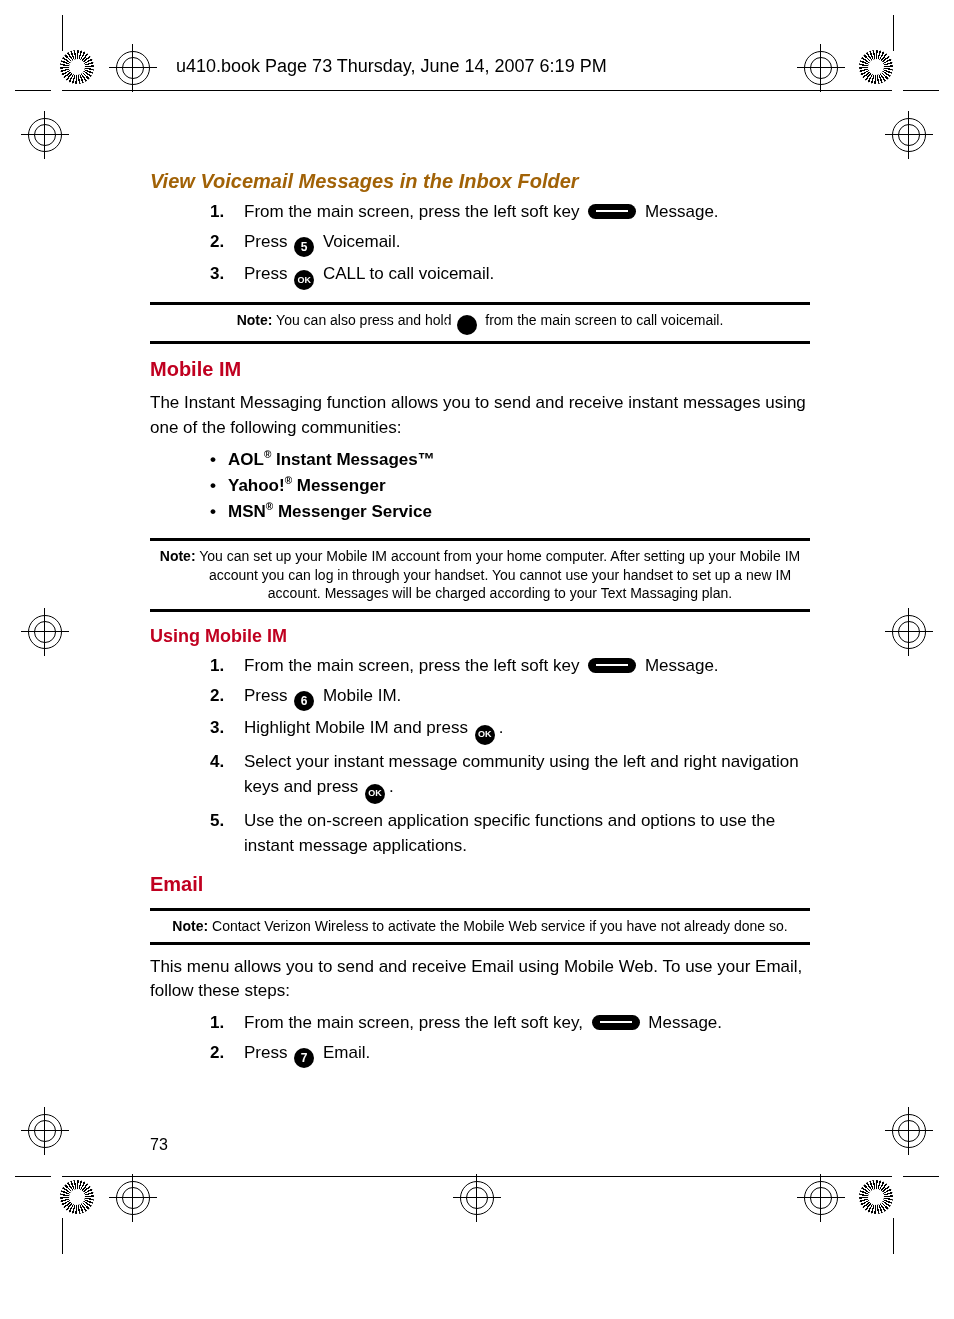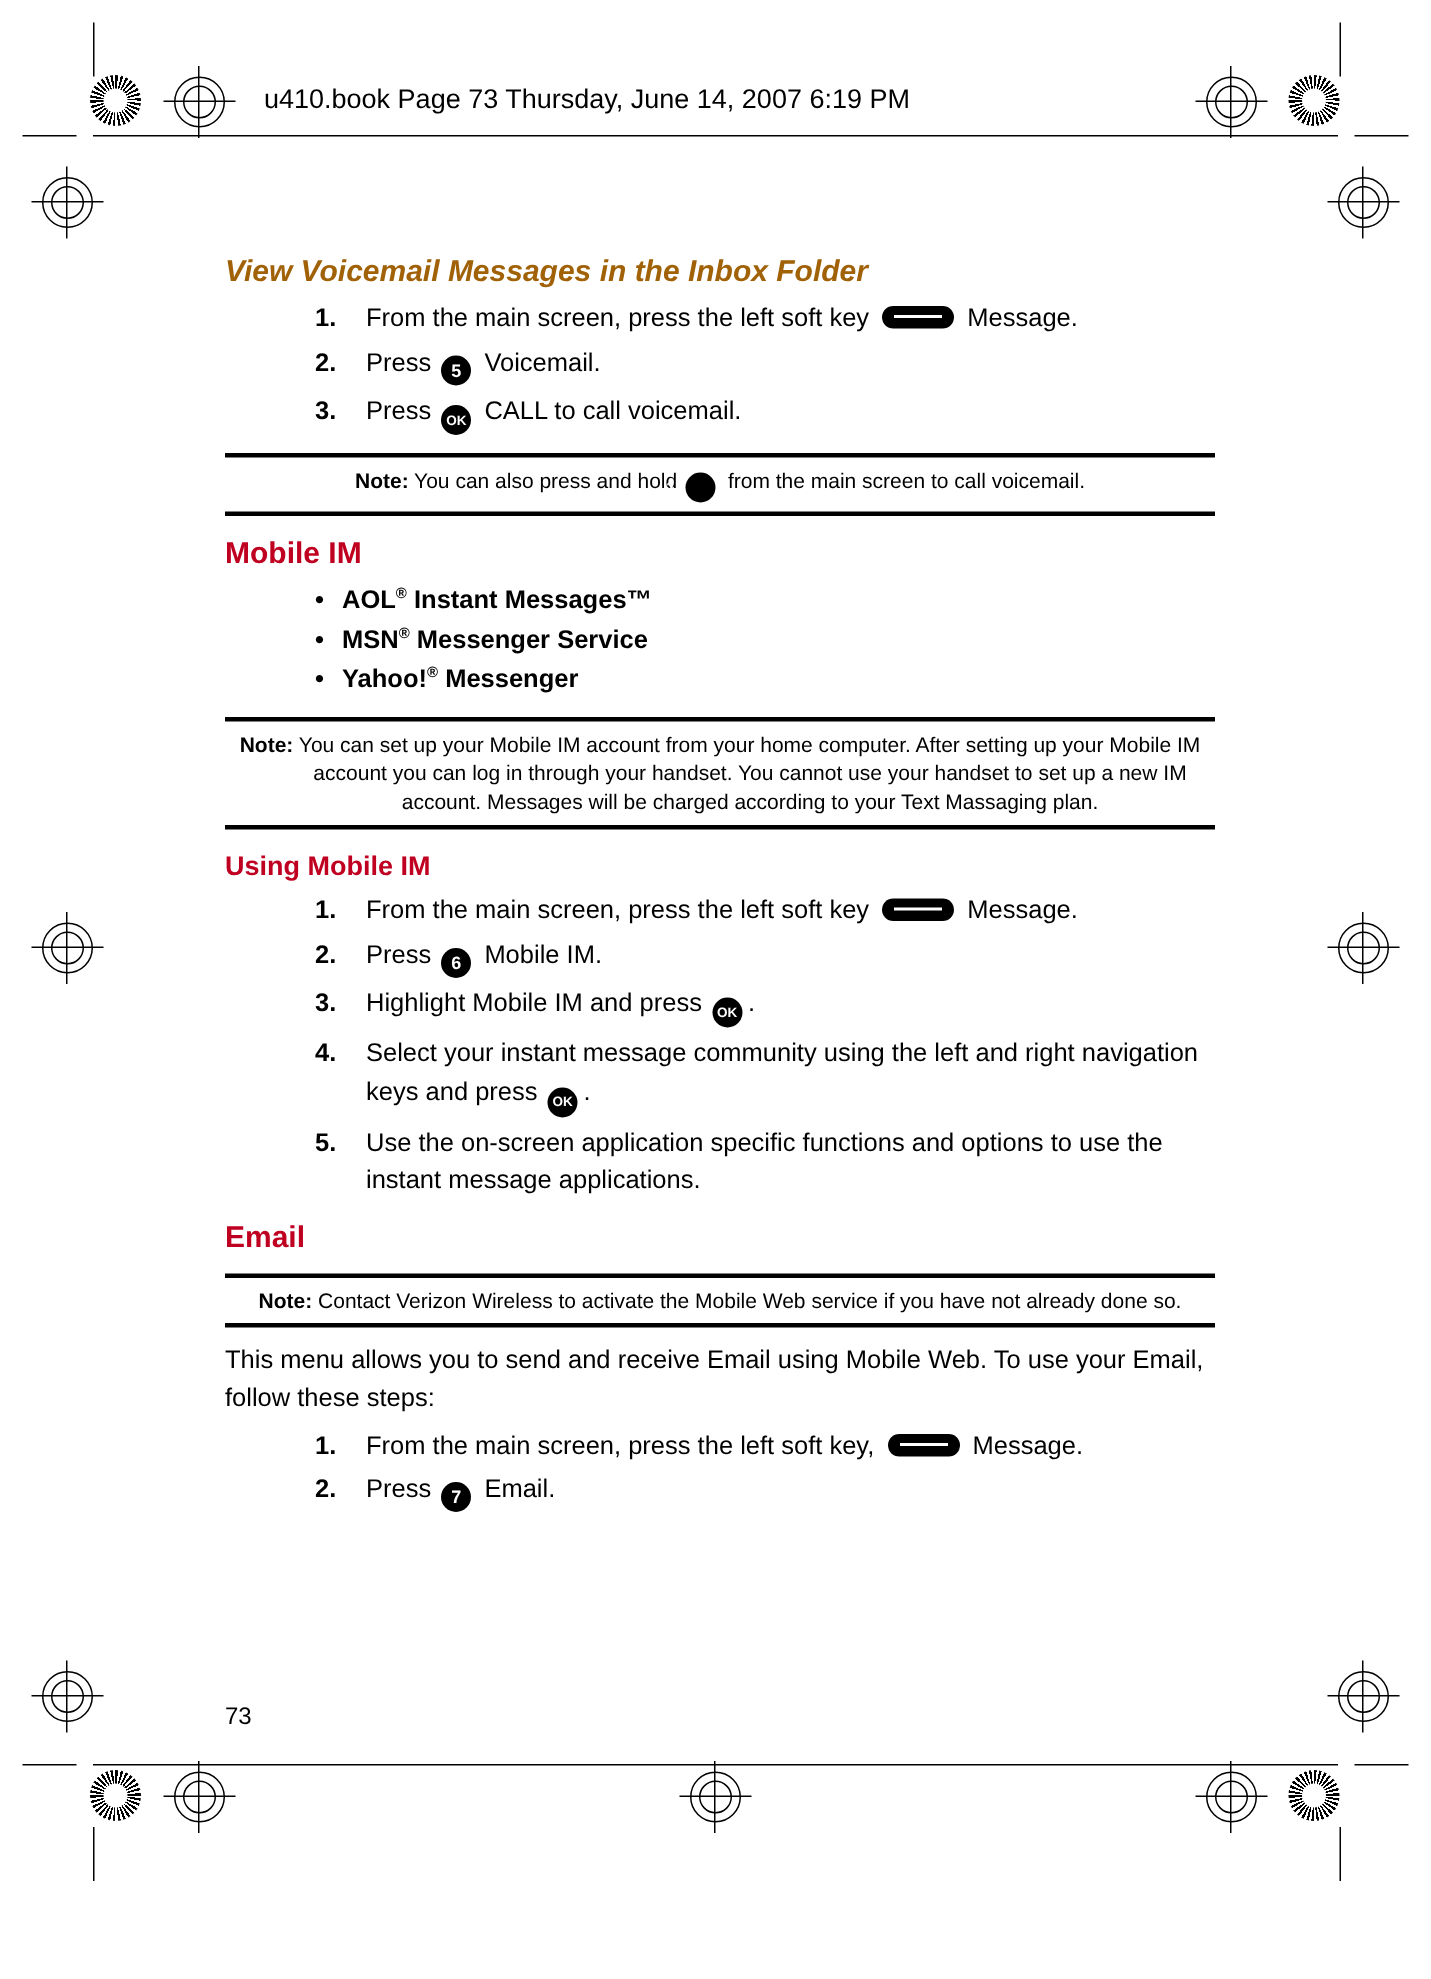--- a/index.html
+++ b/index.html
@@ -278,24 +278,25 @@
 
   <div class="note-wrap">
     <div class="note-bar"></div>
     <div class="note-txt">
       <span class="nlabel">Note:</span><span> You can also press and hold </span> <span class="keycircle">1</span> <span> from the main screen to call voicemail.</span>
     </div>
     <div class="note-bar" style="margin-top:6px;"></div>
   </div>
 
   <div class="h-red">Mobile IM</div>
+  <div class="body-p">The Instant Messaging function allows you to send and receive instant messages using one of the following communities:</div>
   <ul class="bullets">
     <li><span>AOL</span><span class="sup">®</span><span> Instant Messages™</span></li>
+    <li><span>Yahoo!</span><span class="sup">®</span><span> Messenger</span></li>
     <li><span>MSN</span><span class="sup">®</span><span> Messenger Service</span></li>
-    <li><span>Yahoo!</span><span class="sup">®</span><span> Messenger</span></li>
   </ul>
 
   <div class="note-wrap">
     <div class="note-bar"></div>
     <div class="note-txt">
       <span class="nlabel">Note:</span><span> You can set up your Mobile IM account from your home computer. After setting up your Mobile IM account you can log in through your handset. You cannot use your handset to set up a new IM account. Messages will be charged according to your Text Massaging plan.</span>
     </div>
     <div class="note-bar" style="margin-top:6px;"></div>
   </div>
 

